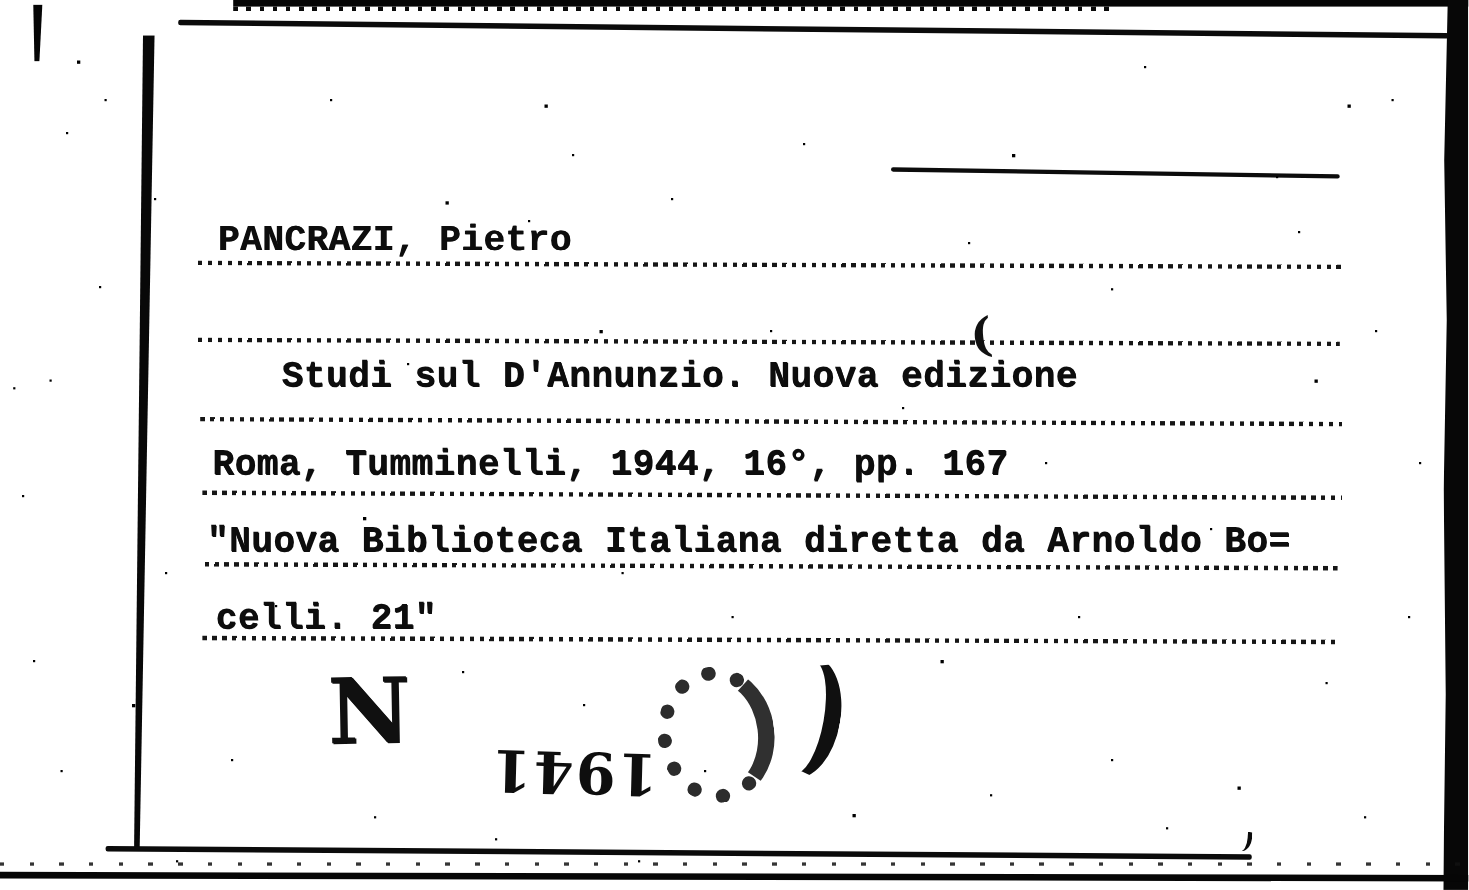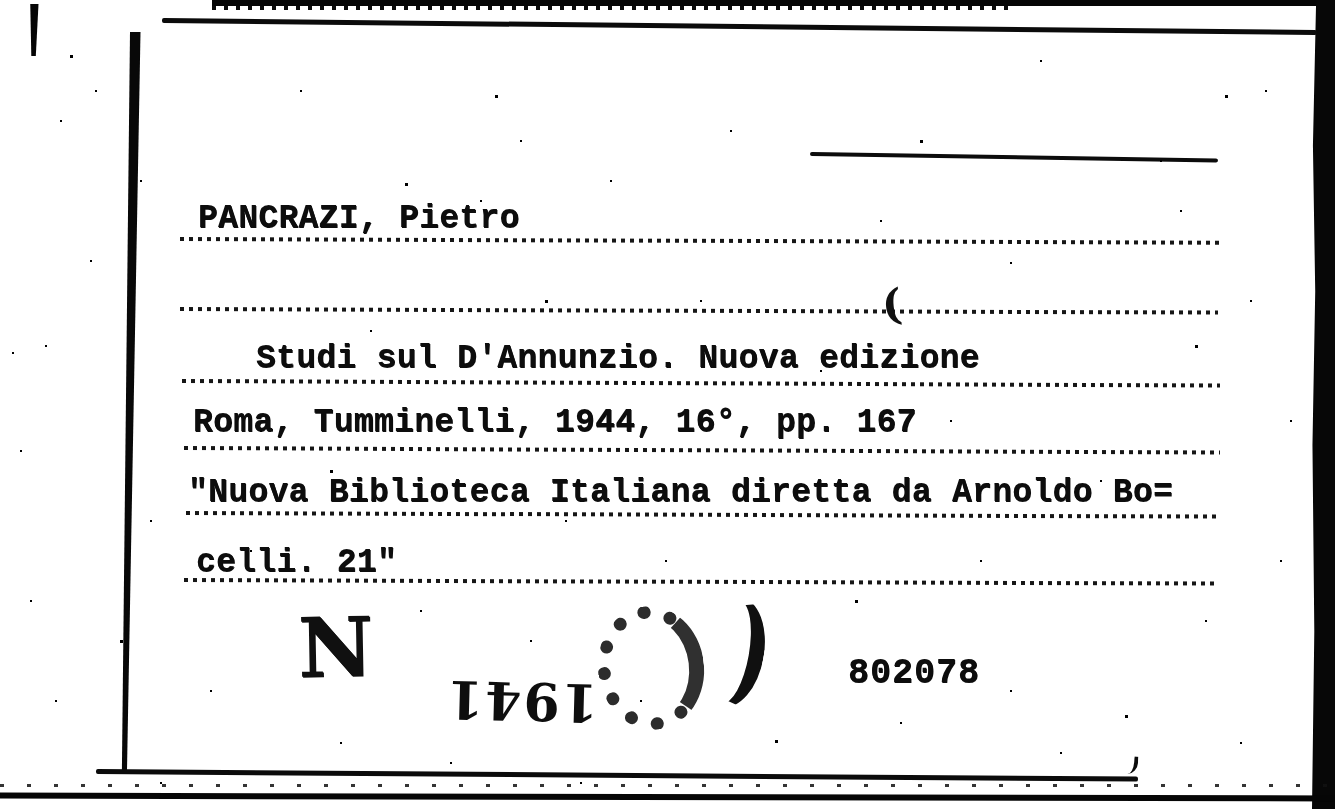--- a/index.html
+++ b/index.html
@@ -78,21 +78,21 @@
     position: absolute;
     font-family: "Liberation Mono", monospace;
     font-weight: 700;
     font-size: 33px;
     color: #0d0d0d;
     letter-spacing: .3px;
     white-space: nowrap;
     text-shadow: .6px .6px 0 #0d0d0d;
   }
   .heading    { left: 198px; top: 200px; }
-  .title-line { left: 256px; top: 340px; }
+  .title-line { left: 256px; top: 324px; }
   .imprint    { left: 193px; top: 404px; text-align: center; }
   .series1    { left: 188px; top: 474px; }
   .series2    { left: 196px; top: 544px; }
   .paren-mark {
     position: absolute; left: 882px; top: 280px;
     font-size: 42px; font-weight: 700; color: #111;
     transform: rotate(-6deg);
     font-family: "DejaVu Serif", serif;
   }
   .accession {
@@ -200,18 +200,17 @@
   <div class="paren-mark">(</div>
   <div class="tw title-line">Studi sul D'Annunzio. Nuova edizione</div>
   <div class="tw imprint">Roma, Tumminelli, 1944, 16°, pp. 167</div>
   <div class="tw series1">"Nuova Biblioteca Italiana diretta da Arnoldo Bo=</div>
   <div class="tw series2">celli. 21"</div>
 
   <div class="stamp-n">N</div>
   <div class="stamp-year">1941</div>
   <div class="stamp-oval"></div>
   <div class="stamp-crescent"></div>
-  <div class="accession">802078</div>
 
   <div class="noise"></div>
   <div class="noise2"></div>
 
 </div>
 
 </body></html>

